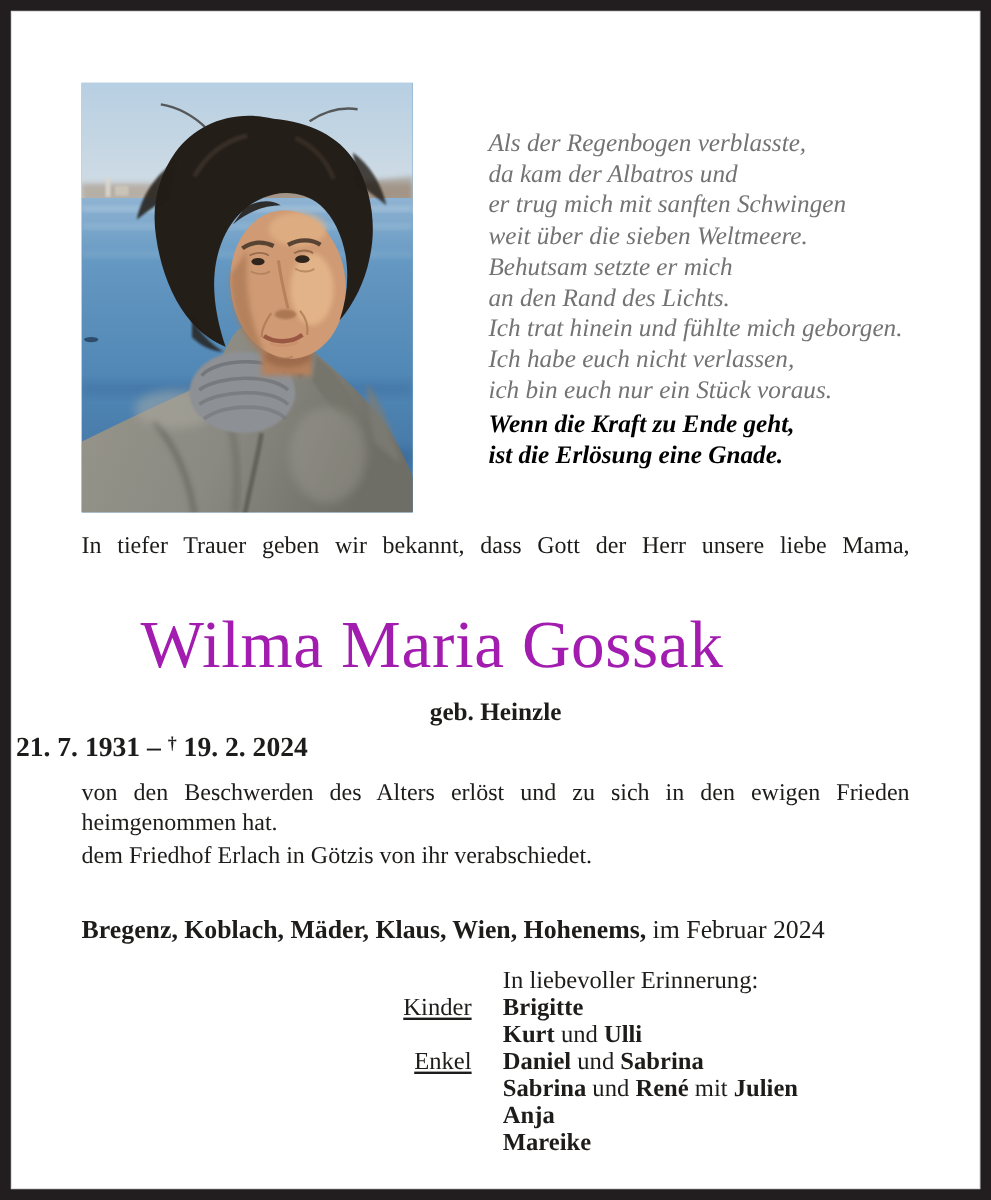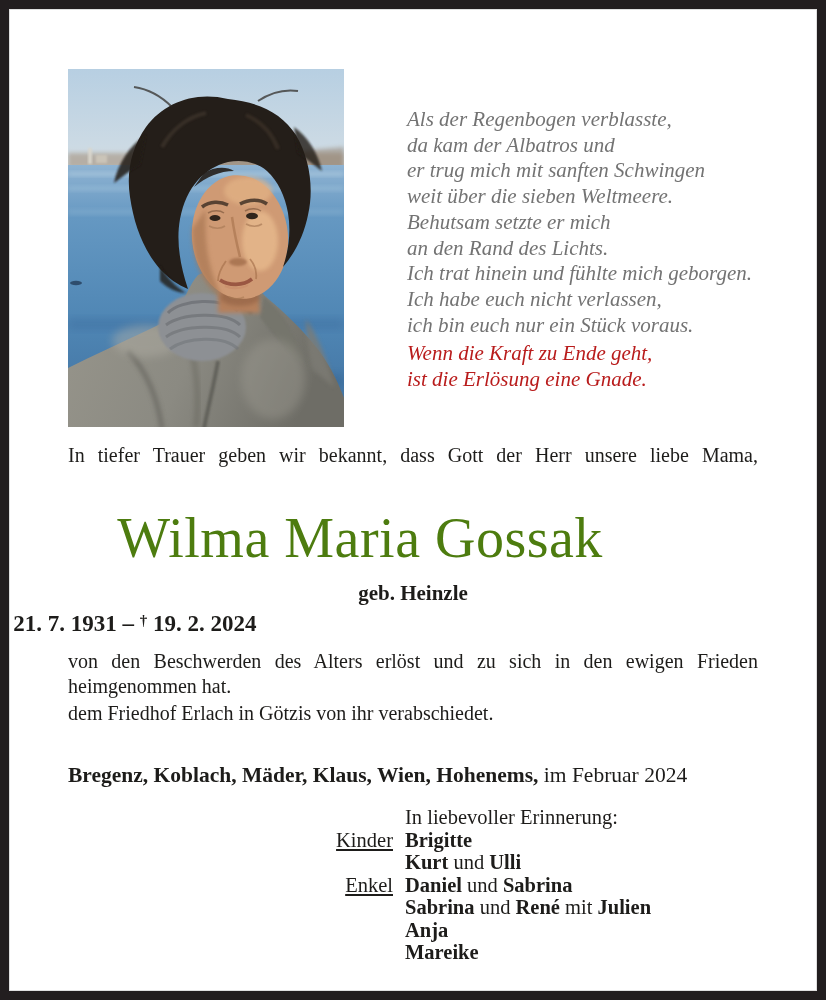--- a/index.html
+++ b/index.html
@@ -18,46 +18,46 @@
   .photo {
     position:absolute; left:68px; top:69px; width:276px; height:358px;
     overflow:hidden; background:#5e93bf;
   }
   .photo svg { display:block; }
   .poem {
     position:absolute; left:407px; top:107px;
     font-style:italic; font-size:21px; line-height:25.7px; color:#737373;
   }
   .poem2 { position:absolute; left:407px; top:341px;
-    font-style:italic; font-size:21px; line-height:25.7px; color:#b91c1c; }
+    font-style:italic; font-size:21px; line-height:25.7px; color:#000000;font-weight:bold; }
   .announce { position:absolute; left:68px; top:442px; width:690px;
     font-size:20px; line-height:27px; }
   .just { text-align:justify; text-align-last:justify; white-space:nowrap; }
   .name {
     position:absolute; left:0; top:503px; width:720px; text-align:center;
-    font-size:56px; line-height:70px; letter-spacing:.5px; color:#4d7c0f;
+    font-size:56px; line-height:70px; letter-spacing:.5px; color:#a21caf;
   }
   .maiden {
     position:absolute; left:0; top:581px; width:826px; text-align:center;
     font-size:21px; line-height:24px; font-weight:bold;
   }
   .dates {
     position:absolute; left:0; top:606px; width:826px; text-align:left;
     font-size:23px; line-height:28px; font-weight:bold;
   }
   .dates .sym { font-size:15px; vertical-align:6px; font-weight:bold; }
   .para { position:absolute; left:68px; width:690px; font-size:20px; line-height:25px; }
   .p1 { top:649px; }
   .p2 { top:701px; }
   .places { position:absolute; left:68px; top:763px; width:690px;
     font-size:21.5px; line-height:25px; }
   .places .b { font-weight:bold; }
   .mem { position:absolute; left:68px; top:806px; width:690px;
     font-size:20.5px; line-height:22.5px; }
-  .mem-row { display:flex; }
+  .mem-row { display:flex;gap:14px; }
   .mem-label { width:325px; text-align:right; margin-right:12px; flex:none;text-decoration:underline; }
   .mem-names { flex:1; }
   .b { font-weight:bold; }
 </style>
 </head>
 <body>
 
 <div class="page">
 
   <div class="photo" role="img" aria-label="Portrait of an elderly woman with dark hair wearing a grey jacket in front of a lake">

